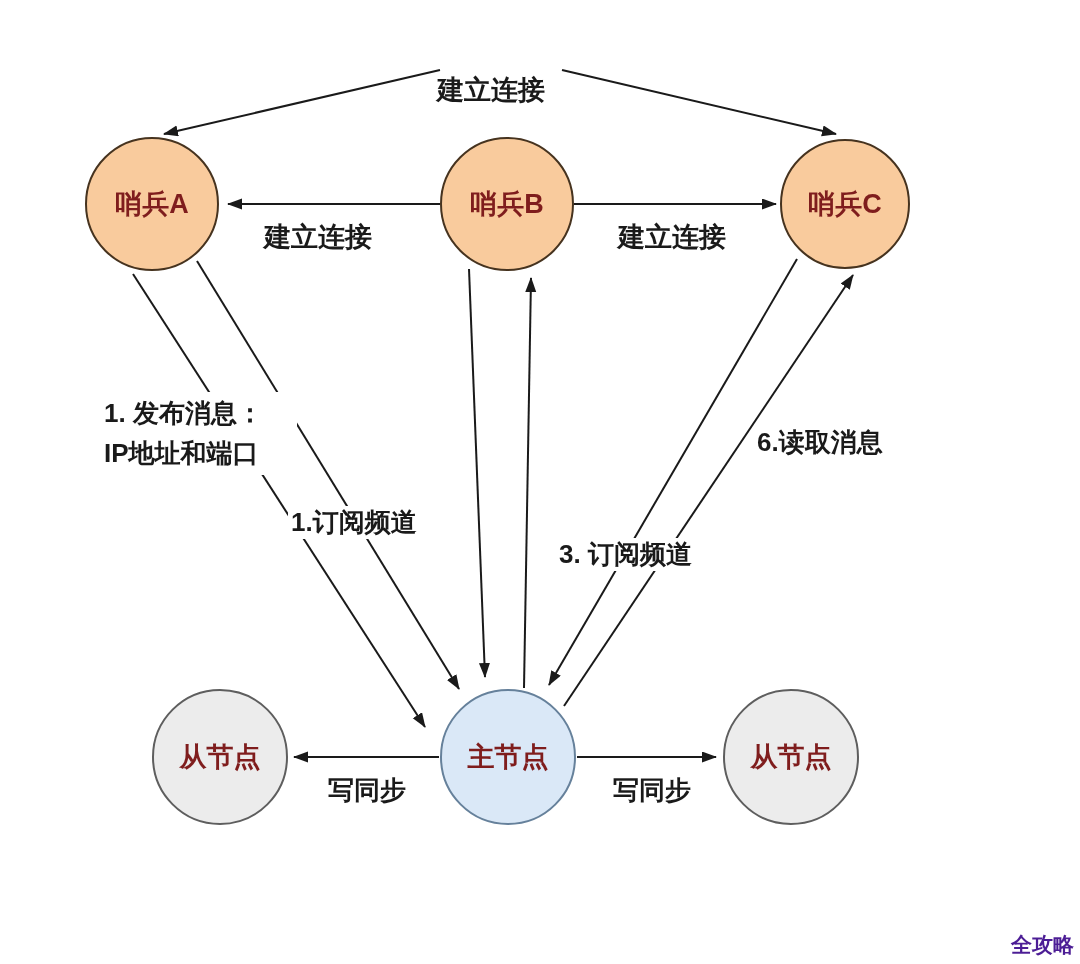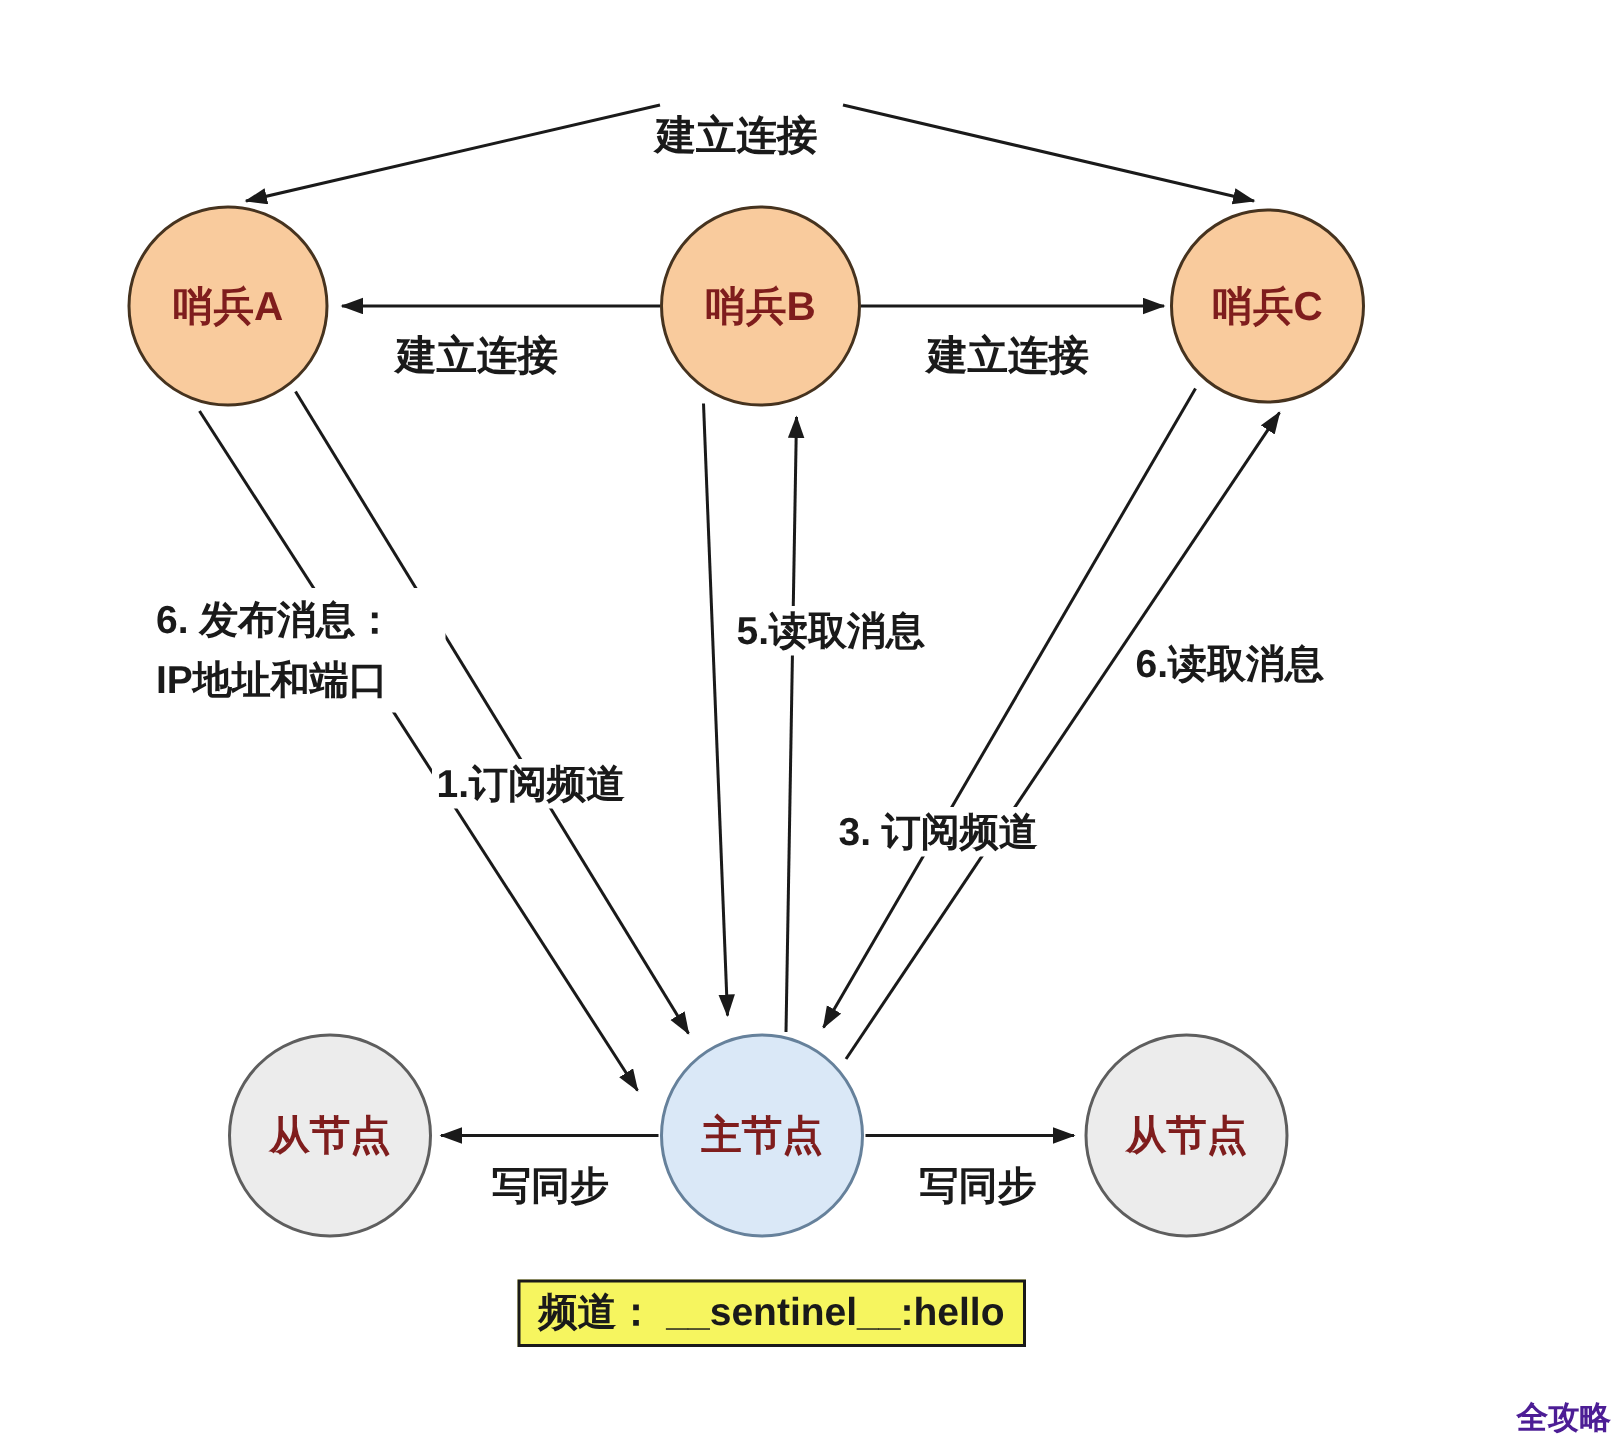--- a/index.html
+++ b/index.html
@@ -92,28 +92,26 @@
   <div class="node-lbl" style="left:845px; top:204px;">哨兵C</div>
   <div class="node-lbl" style="left:508px; top:757px;">主节点</div>
   <div class="node-lbl" style="left:220px; top:757px;">从节点</div>
   <div class="node-lbl" style="left:791px; top:757px;">从节点</div>
 
   <div class="lbl" style="left:434px; top:41px; font-size:27px;">建立连接</div>
   <div class="lbl" style="left:261px; top:188px; font-size:27px;">建立连接</div>
   <div class="lbl" style="left:615px; top:188px; font-size:27px;">建立连接</div>
 
   <div class="lbl multiline" style="left:101px; top:360px;">
-    <span>6. 发布消息：</span><br>
+    <span>1. 发布消息：</span><br>
     <span>IP地址和端口</span>
   </div>
 
   <div class="lbl" style="left:288px; top:474px;">1.订阅频道</div>
   <div class="lbl" style="left:556px; top:506px;">3. 订阅频道</div>
-  <div class="lbl" style="left:488px; top:372px;">5.读取消息</div>
   <div class="lbl" style="left:754px; top:394px;">6.读取消息</div>
   <div class="lbl" style="left:325px; top:742px;">写同步</div>
   <div class="lbl" style="left:610px; top:742px;">写同步</div>
 
-  <div class="channel-box" style="background: rgb(246, 245, 95);">频道： __sentinel__:hello</div>
 
   <div class="watermark" style="color: #4c1d95;">全攻略</div>
 
 </div>
 
 </body></html>

